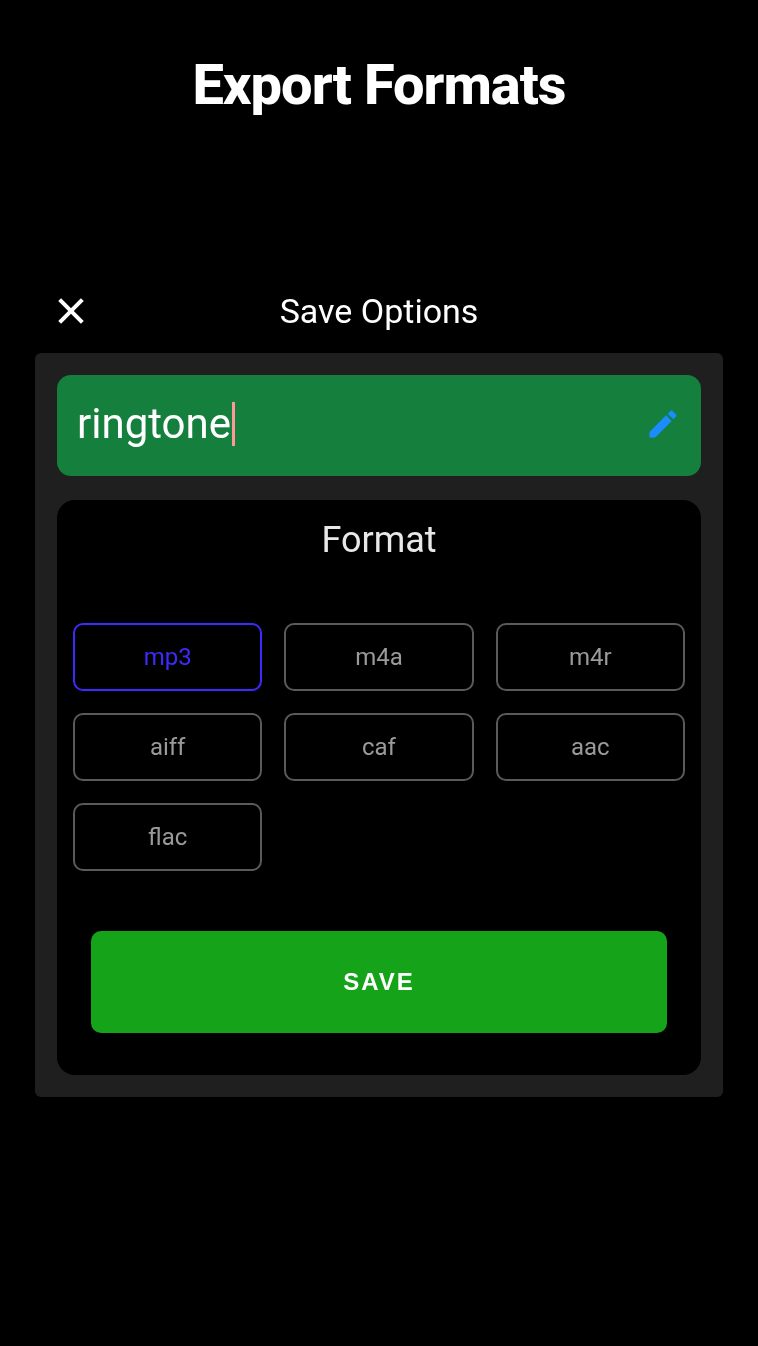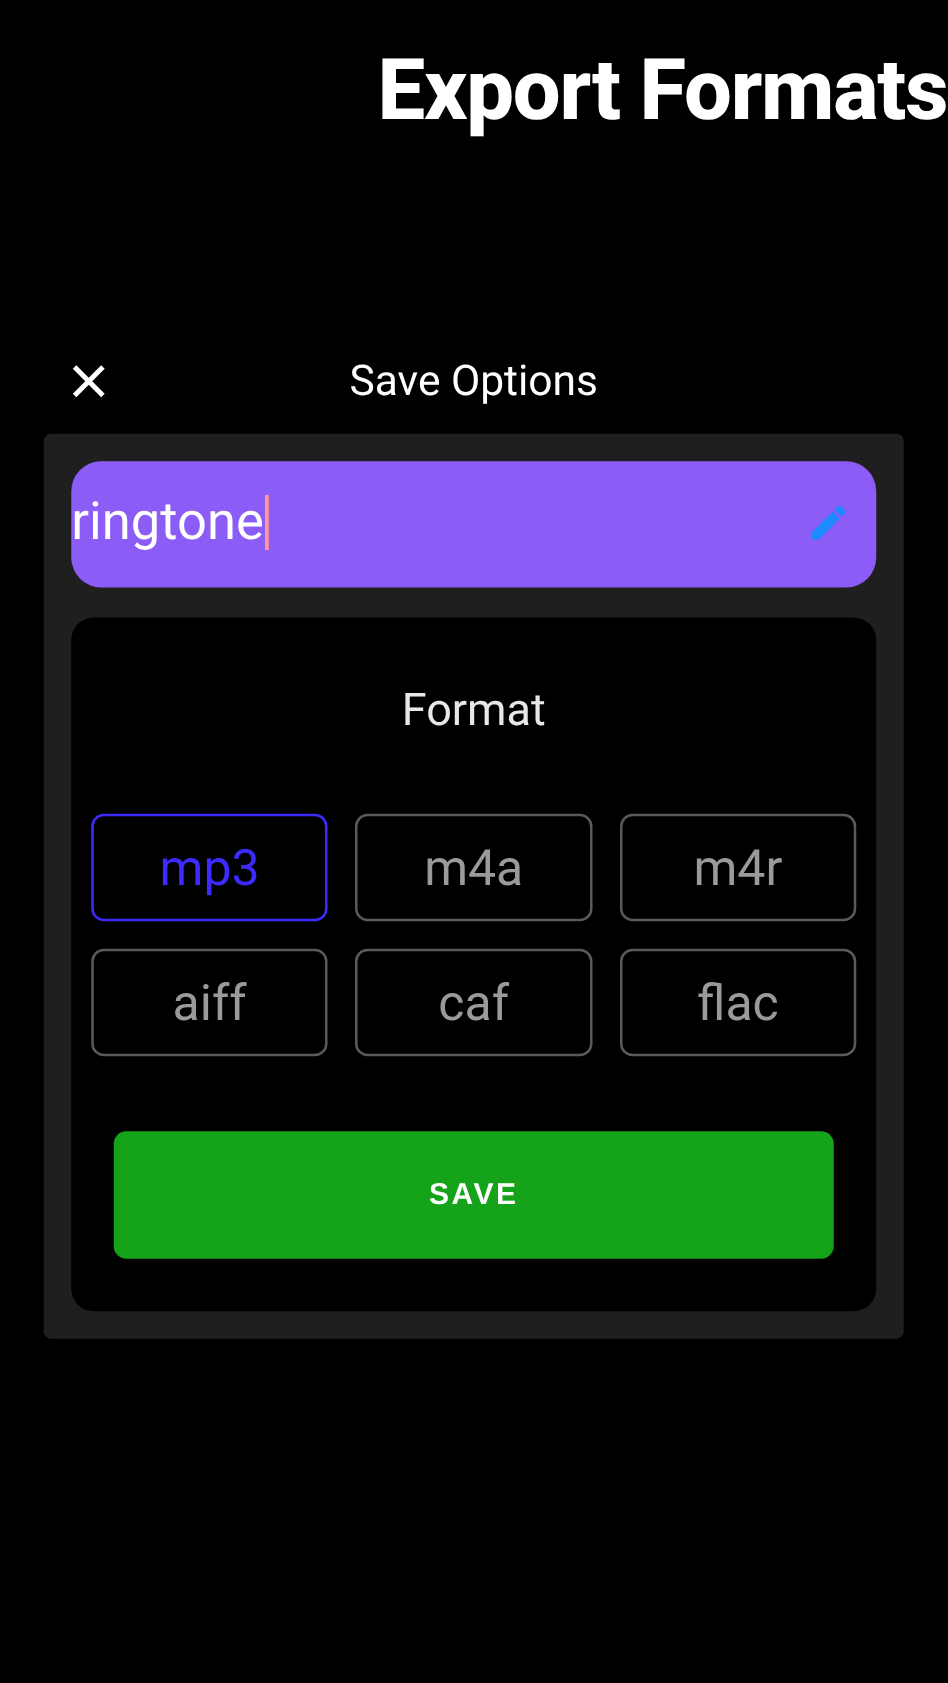--- a/index.html
+++ b/index.html
@@ -11,24 +11,24 @@
     body {
       width: 758px;
       height: 1346px;
       background: #000000;
       font-family: -apple-system, BlinkMacSystemFont, 'Segoe UI', Roboto, Helvetica, Arial, sans-serif;
       overflow: hidden;
     }
     
     .page-heading {
       color: #ffffff;
-      font-size: 68px;
+      font-size: 56px;
       font-weight: 800;
-      text-align: right;
-      margin-top: 32px;
+      text-align: center;
+      margin-top: 52px;
       letter-spacing: -1px;
     }
     
     .modal-outer {
       margin: 165px 35px 0 35px;
     }
     
     .modal-header {
       display: flex;
       align-items: center;
@@ -62,23 +62,23 @@
       text-align: right;
     }
     
     .modal-body {
       background: #1f1f1f;
       border-radius: 6px;
       padding: 22px;
     }
     
     .filename-row {
-      background: #8b5cf6;
-      border-radius: 24px;
-      padding: 24px 20px 28px 0;
+      background: #15803d;
+      border-radius: 14px;
+      padding: 24px 20px 28px 20px;
       display: flex;
       align-items: center;
       justify-content: space-between;
     }
     
     .filename-text {
       color: #ffffff;
       font-size: 42px;
       font-weight: 400;
       display: flex;
@@ -102,21 +102,21 @@
     .pencil-icon svg {
       width: 36px;
       height: 36px;
       fill: #1a8cff;
     }
     
     .format-panel {
       background: #000000;
       border-radius: 18px;
       margin-top: 24px;
-      padding: 53px 14px 42px 14px;
+      padding: 19px 14px 42px 14px;
     }
     
     .format-label {
       color: #e8e8e8;
       font-size: 36px;
       font-weight: 400;
       text-align: center;
       margin-bottom: 62px;
     }
     
@@ -124,27 +124,27 @@
       display: grid;
       grid-template-columns: repeat(3, 1fr);
       gap: 22px;
       padding: 0 2px;
     }
     
     .format-option {
       background: transparent;
       border: 2px solid #5a5a5a;
       border-radius: 10px;
-      height: 86px;
+      height: 68px;
       display: flex;
       align-items: center;
       justify-content: center;
       cursor: pointer;
       color: #9a9a9a;
-      font-size: 40px;
+      font-size: 24px;
       font-weight: 400;
     }
     
     .format-option.selected {
       border: 2.5px solid #3d2aff;
       color: #3d2aff;
     }
     
     .save-button {
       background: #14a319;
@@ -196,20 +196,21 @@
 
     <div class="format-panel">
       <div class="format-label">Format</div>
 
       <div class="format-grid">
         <div class="format-option selected">mp3</div>
         <div class="format-option">m4a</div>
         <div class="format-option">m4r</div>
         <div class="format-option">aiff</div>
         <div class="format-option">caf</div>
+        <div class="format-option">aac</div>
         <div class="format-option">flac</div>
       </div>
 
       <button class="save-button">SAVE</button>
     </div>
 
   </div>
 
 </div>
 

